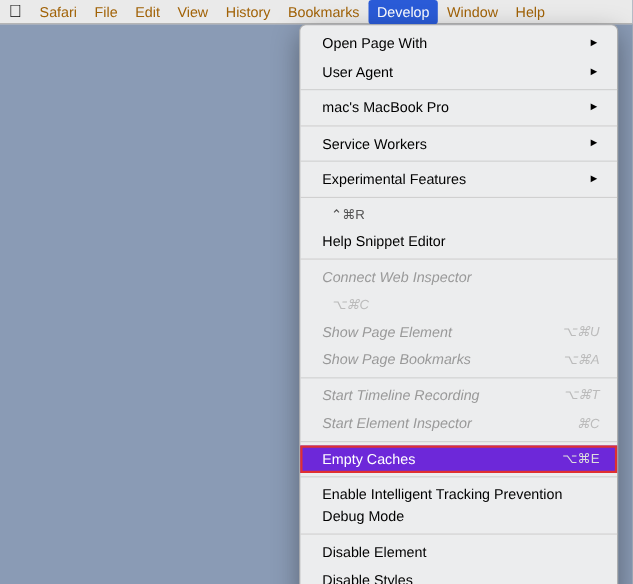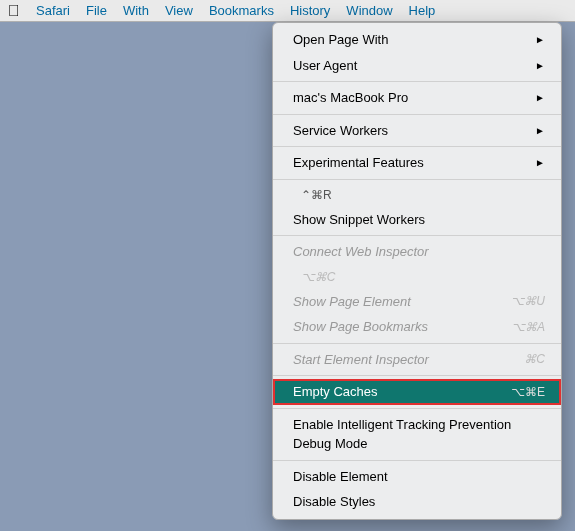--- a/index.html
+++ b/index.html
@@ -32,21 +32,21 @@
       font-size: 16px;
       margin-right: 8px;
       color: #000;
     }
 
     .menubar-item {
       padding: 0 8px;
       height: 22px;
       line-height: 22px;
       font-size: 13px;
-      color: #0369a1;
+      color: #a16207;
       cursor: default;
     }
 
     .menubar-item.active {
       background: #2a5bd7;
       color: #fff;
       border-radius: 3px;
     }
 
     
@@ -83,21 +83,21 @@
       line-height: 1.5;
       min-height: 20px;
     }
 
     .menu-item.disabled {
       color: #999;
       font-style: italic;
     }
 
     .menu-item.highlighted {
-      background: #0f766e;
+      background: #6d28d9;
       color: #fff;
       border: 2px solid #e03030;
       padding: 1px 14px 1px 18px;
     }
 
     .menu-separator {
       height: 1px;
       background: #d0d0d0;
       margin: 3px 0;
     }
@@ -125,24 +125,25 @@
       color: #bbb;
     }
   </style>
 </head>
 <body>
 
 <div class="menubar">
   <span class="menubar-apple"></span>
   <div class="menubar-item">Safari</div>
   <div class="menubar-item">File</div>
-  <div class="menubar-item">With</div>
+  <div class="menubar-item">Edit</div>
   <div class="menubar-item">View</div>
+  <div class="menubar-item">History</div>
   <div class="menubar-item">Bookmarks</div>
-  <div class="menubar-item">History</div>
+  <div class="menubar-item active">Develop</div>
   <div class="menubar-item">Window</div>
   <div class="menubar-item">Help</div>
 </div>
 
 <div class="desktop">
 
   <div class="dropdown-menu">
 
     <div class="menu-item">
       <span class="menu-item-label">Open Page With</span>
@@ -169,40 +170,44 @@
     <div class="menu-item">
       <span class="menu-item-label">Experimental Features</span>
       <span class="menu-item-arrow">►</span>
     </div>
     <div class="menu-separator"></div>
 
     <div class="menu-item">
       <span class="menu-item-shortcut">⌃⌘R</span>
     </div>
     <div class="menu-item">
-      <span class="menu-item-label">Show Snippet Workers</span>
+      <span class="menu-item-label">Help Snippet Editor</span>
     </div>
     <div class="menu-separator"></div>
 
     <div class="menu-item disabled">
       <span class="menu-item-label">Connect Web Inspector</span>
     </div>
     <div class="menu-item disabled">
       <span class="menu-item-shortcut">⌥⌘C</span>
     </div>
     <div class="menu-item disabled">
       <span class="menu-item-label">Show Page Element</span>
       <span class="menu-item-shortcut">⌥⌘U</span>
     </div>
     <div class="menu-item disabled">
       <span class="menu-item-label">Show Page Bookmarks</span>
       <span class="menu-item-shortcut">⌥⌘A</span>
     </div>
     <div class="menu-separator"></div>
 
+    <div class="menu-item disabled">
+      <span class="menu-item-label">Start Timeline Recording</span>
+      <span class="menu-item-shortcut">⌥⌘T</span>
+    </div>
     <div class="menu-item disabled">
       <span class="menu-item-label">Start Element Inspector</span>
       <span class="menu-item-shortcut">⌘C</span>
     </div>
     <div class="menu-separator"></div>
 
     <div class="menu-item highlighted">
       <span class="menu-item-label">Empty Caches</span>
       <span class="menu-item-shortcut">⌥⌘E</span>
     </div>

